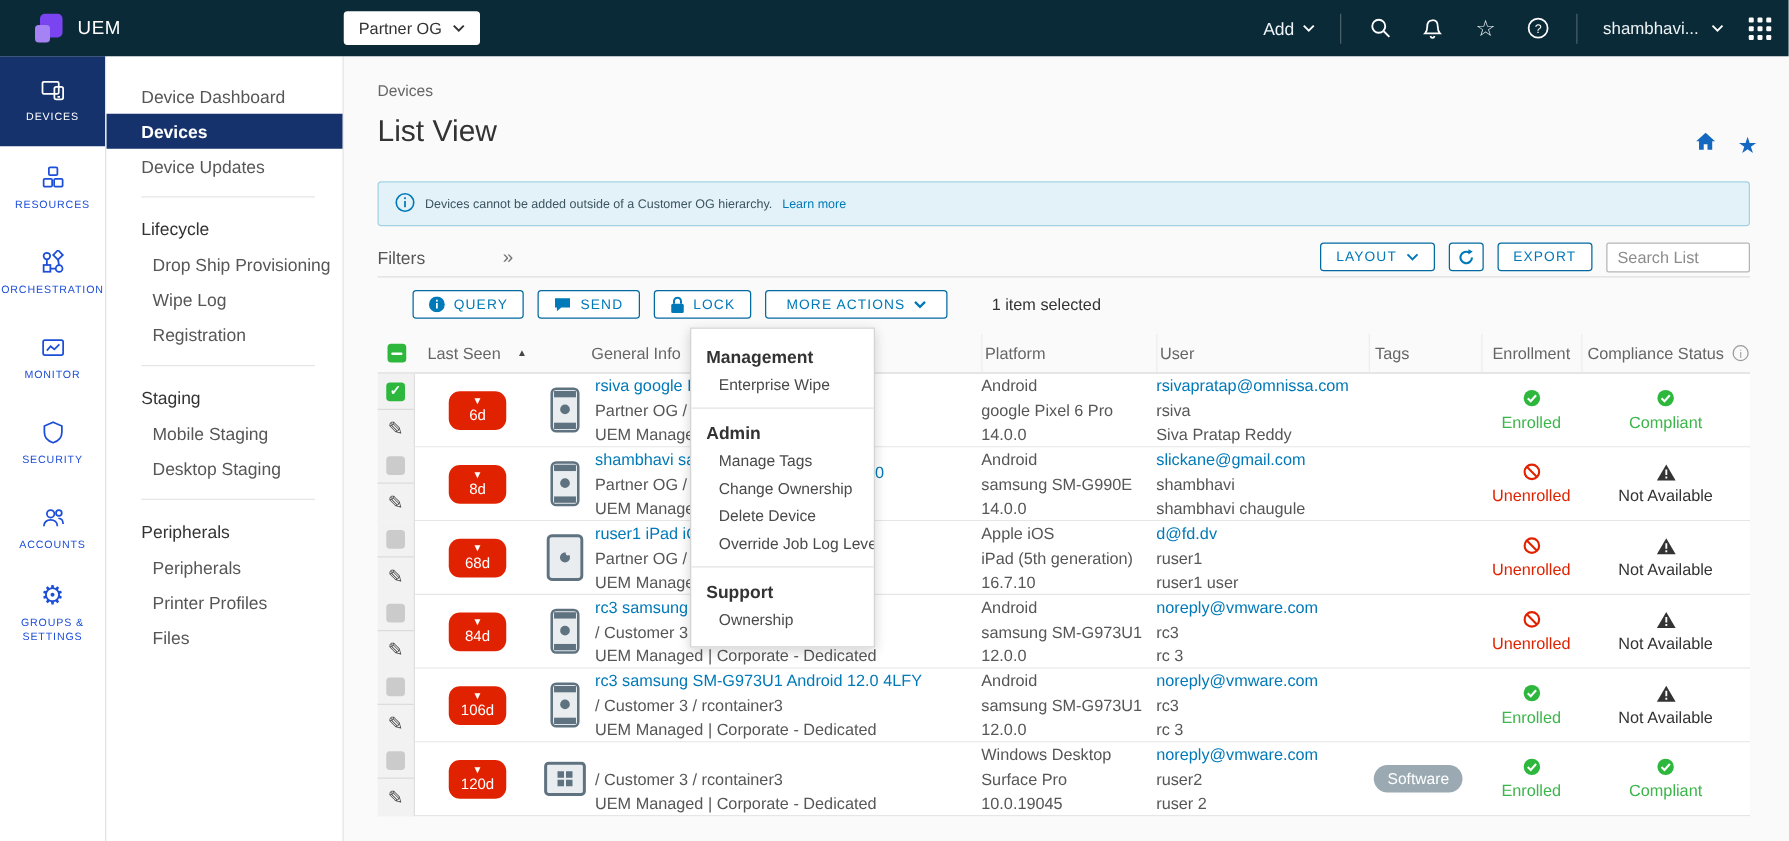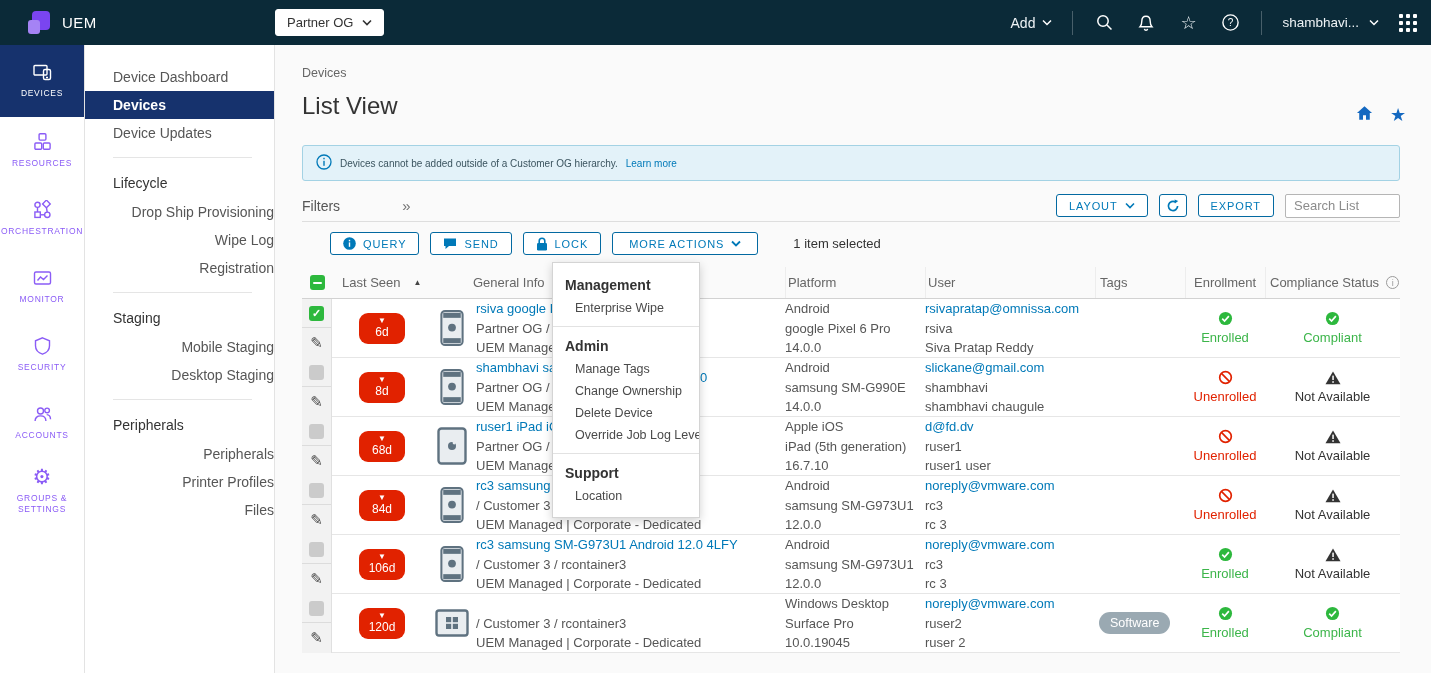--- a/index.html
+++ b/index.html
@@ -20,32 +20,32 @@
   .tb-sep { width:1px; height:24px; background:rgba(255,255,255,0.25); }
   .tb-ic { display:flex; align-items:center; justify-content:center; width:22px; height:22px; cursor:pointer; }
   .tb-star { font-size:18px; line-height:1; }
   .tb-user { display:flex; align-items:center; gap:10px; font-size:13.5px; cursor:pointer; }
   .grid-ic { display:grid; grid-template-columns:repeat(3,4px); grid-gap:3px; cursor:pointer; }
   .grid-ic span { width:4px; height:4px; background:#fff; border-radius:1px; }
   .chev { width:10px; height:7px; }
 
   
   .rail { position:absolute; left:0; top:45px; width:85px; height:628px; background:#fff; border-right:1px solid #e3e3e3; z-index:10; }
-  .rail-item { height:68px; display:flex; flex-direction:column; align-items:center; justify-content:center; gap:6px; color:#8b5cf6; cursor:pointer; }
+  .rail-item { height:68px; display:flex; flex-direction:column; align-items:center; justify-content:center; gap:6px; color:#1d4ed8; cursor:pointer; }
   .rail-item.active { height:72px; background:#16326d; color:#fff; }
   .rail-label { font-size:8.5px; letter-spacing:0.7px; text-align:center; line-height:1.35; padding:0 4px; }
   .rail-item svg { display:block; }
   .gear-glyph { font-size:21px; line-height:20px; }
 
   
   .sidenav { position:absolute; left:85px; top:45px; width:190px; height:628px; background:#fff; border-right:1px solid #e3e3e3; padding-top:18px; z-index:9; }
   .sn-link { height:28px; line-height:28px; padding-left:28px; font-size:14px; color:#565656; cursor:pointer; white-space:nowrap; }
   .sn-active { height:28px; line-height:28px; padding-left:28px; font-size:14px; color:#fff; font-weight:bold; background:#16326d; cursor:pointer; }
   .sn-header { height:30px; line-height:30px; padding-left:28px; font-size:14px; color:#333; }
-  .sn-sub { height:28px; line-height:28px; padding-left:37px; font-size:14px; color:#565656; cursor:pointer;text-align:right; }
+  .sn-sub { height:28px; line-height:28px; padding-left:37px; font-size:14px; color:#565656; cursor:pointer; }
   .sn-div { border-top:1px solid #e5e5e5; margin:10px 22px 10px 28px; }
 
   
   .crumb { position:absolute; left:302px; top:66px; font-size:12.5px; color:#666; }
   .page-title { position:absolute; left:302px; top:92px; font-size:24px; font-weight:400; color:#333; }
   .title-icons { position:absolute; left:1356px; top:105px; display:flex; align-items:center; gap:17px; }
   .fav-star { color:#0f6cbd; font-size:18px; line-height:1; cursor:pointer; color:#1468c0; }
 
   .banner { position:absolute; left:302px; top:145px; width:1098px; height:36px; background:#e3f2f9; border:1px solid #a3d2e4; border-radius:3px; display:flex; align-items:center; gap:8px; padding-left:13px; font-size:10px; color:#3b545f; }
   .banner a { color:#0079b8; text-decoration:none; cursor:pointer; }
@@ -686,16 +686,16 @@
     <div class="menu-h">Management</div>
     <div class="menu-i">Enterprise Wipe</div>
     <div class="menu-div"></div>
     <div class="menu-h">Admin</div>
     <div class="menu-i">Manage Tags</div>
     <div class="menu-i">Change Ownership</div>
     <div class="menu-i">Delete Device</div>
     <div class="menu-i">Override Job Log Level</div>
     <div class="menu-div"></div>
     <div class="menu-h">Support</div>
-    <div class="menu-i">Location</div>
+    <div class="menu-i">Ownership</div>
   </div>
 
 </div>
 
 </body></html>

